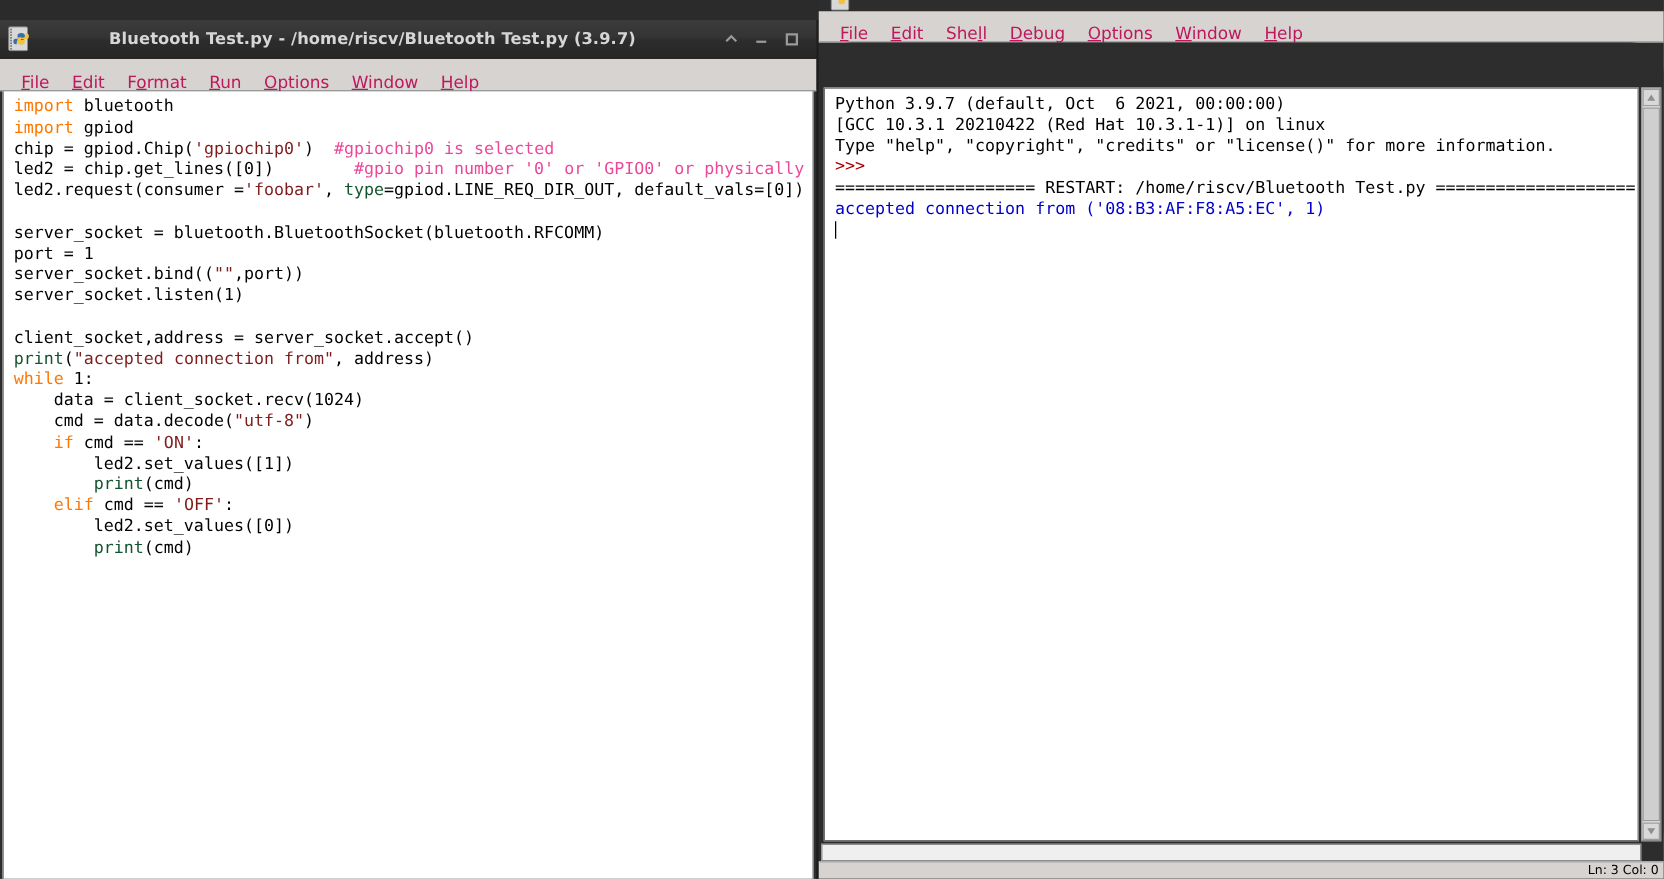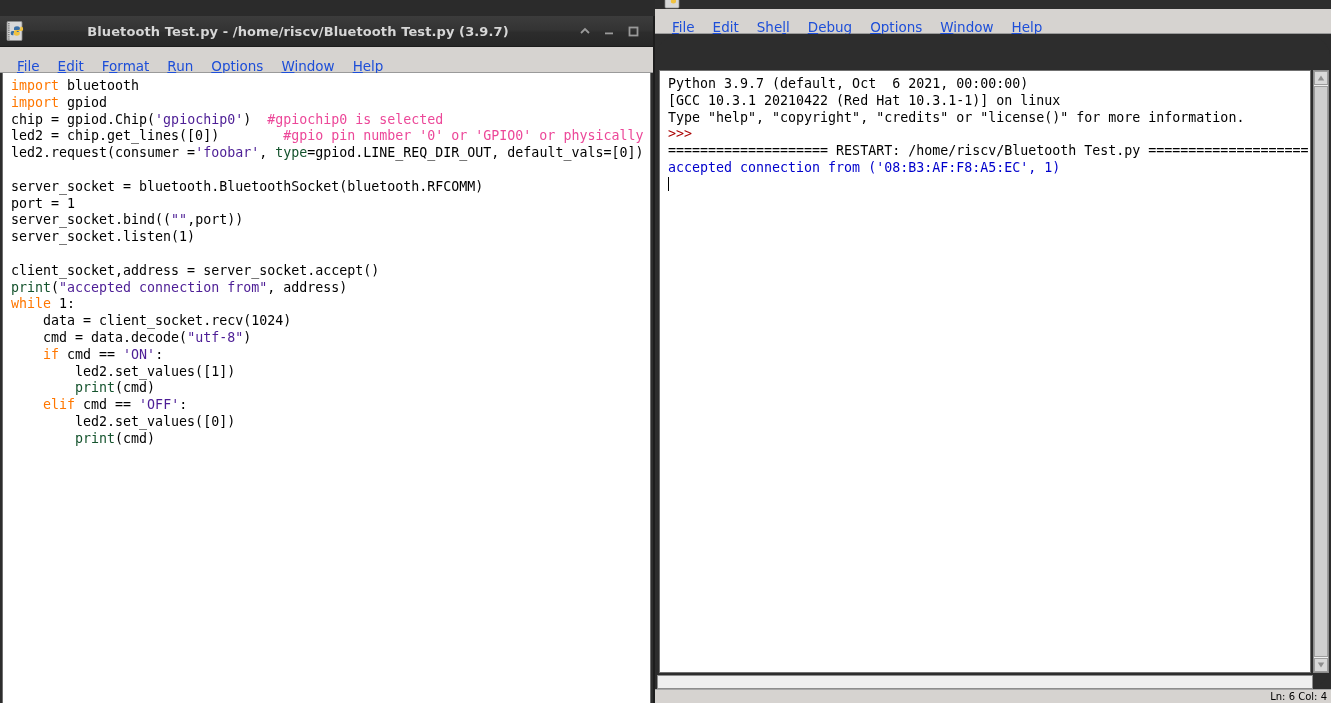--- a/index.html
+++ b/index.html
@@ -36,37 +36,37 @@
   }
   .win-btn svg{display:block;}
 
   
   .menubar{
     height:26px;background:#d6d3d0;border-bottom:1px solid #9a9a9a;
     display:flex;align-items:center;padding-left:8px;box-sizing:border-box;
   }
   .menu-item{
     font-family:"DejaVu Sans","Liberation Sans",sans-serif;
-    font-size:13.5px;color:#1d4ed8;padding:1px 9px;white-space:nowrap;cursor:default;margin-top:12px;
+    font-size:13.5px;color:#be185d;padding:1px 9px;white-space:nowrap;cursor:default;margin-top:12px;
   }
   .menu-item .u{text-decoration:underline;}
 
   
   .pane{
     background:#ffffff;overflow:hidden;position:relative;
     font-family:"DejaVu Sans Mono","Liberation Mono",monospace;
     font-size:13.3px;line-height:16.8px;
   }
   .code{
     white-space:pre;padding:5px 0 0 8px;color:#000;
     font-family:"DejaVu Sans Mono","Liberation Mono",monospace;
     font-size:13.3px;line-height:16.8px;
   }
   .kw{color:#ff7700;}
-  .str{color:#4c1d95;}
+  .str{color:#7f1d1d;}
   .cmt{color:#ec4899;}
   .bi{color:#14532d;}
   .out{color:#0000cc;margin-top:23px;}
   .prompt{color:#aa0000;}
 
   
   #editor-window{left:0;top:16px;width:655px;height:703px;border-right:2px solid #1d1d1d;}
   #editor-pane{
     position:absolute;left:2px;top:57px;right:2px;bottom:2px;
     background:#fff;border:1px solid #6f6f6f;border-top:none;
@@ -217,17 +217,17 @@
           <svg width="8" height="8" viewBox="0 0 8 8">
               <path d="M4 6.5 L0.8 1.5 L7.2 1.5 Z" fill="#8f8f8f"></path>
             </svg>
         </div>
       </div>
 
       <div class="hscroll"></div>
     </div>
 
     <div id="shell-statusbar">
-      <span>Ln: 6 Col: 4</span>
+      <span>Ln: 3 Col: 0</span>
     </div>
   </div>
 
 </div>
 
 </body></html>

